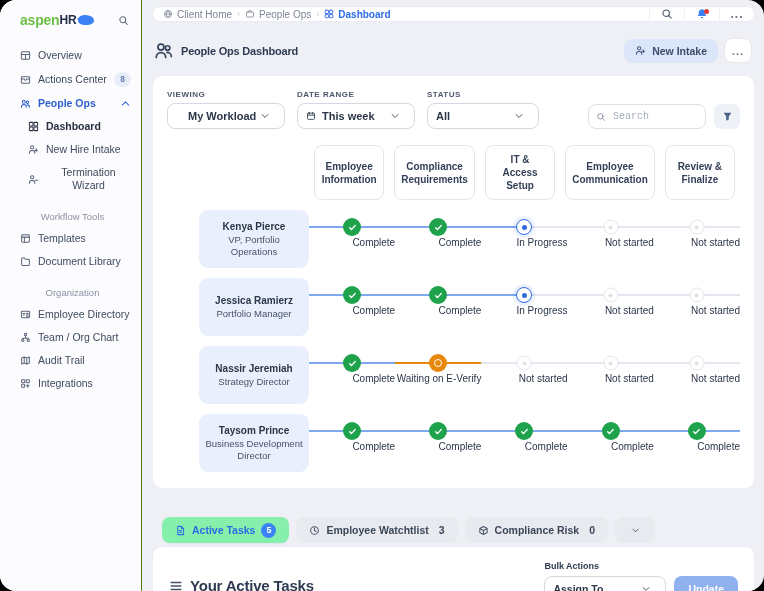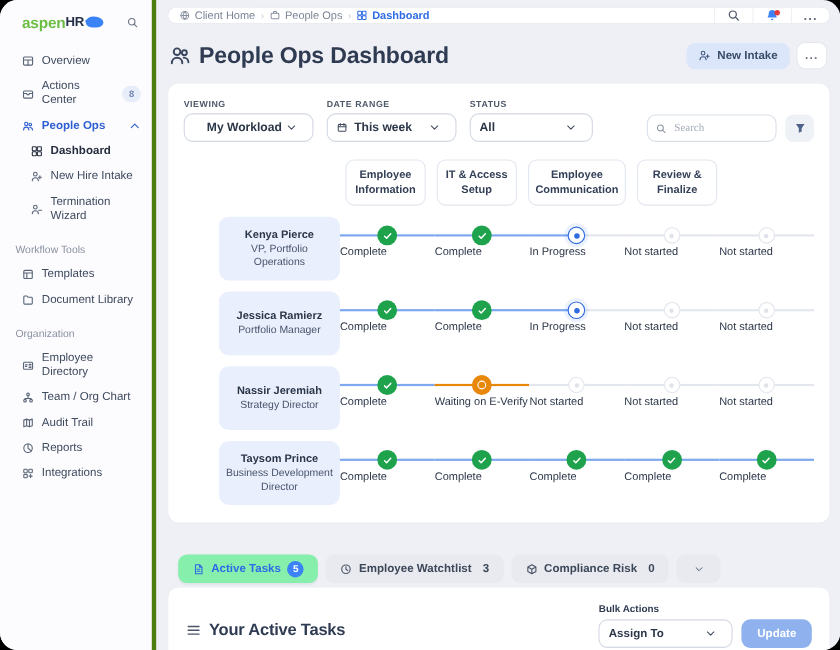--- a/index.html
+++ b/index.html
@@ -1,19 +1,19 @@
 <!DOCTYPE html>
 <html><head>
 <meta charset="utf-8">
 <style>
   html,body{margin:0;padding:0;background:#000;}
   body{font-family:"Liberation Sans","DejaVu Sans",sans-serif;-webkit-font-smoothing:antialiased;}
   .page{position:relative;width:764px;height:591px;background:#eef0f5;border-radius:16px;overflow:hidden;display:flex;}
   
-  .sidebar{width:142px;min-width:142px;background:#fcfcfe;border-right:4px solid #4d7c0f;padding-top:12px;box-sizing:border-box;}
+  .sidebar{width:142px;min-width:142px;background:#fcfcfe;border-right:1px solid #4d7c0f;padding-top:12px;box-sizing:border-box;text-align:center;}
   .logo-row{display:flex;align-items:center;padding:0 12px 0 20px;margin-bottom:16px;}
   .logo-text{font-size:14px;font-weight:700;letter-spacing:-0.2px;}
   .logo-green{color:#6cbe45;font-weight:600;}
   .logo-dark{color:#25304a;font-weight:800;font-size:12px;}
   .logo-whale{width:16px;height:10px;background:#3b82f6;border-radius:60% 70% 55% 55%;margin-left:2px;position:relative;}
   .logo-whale:before{content:"";position:absolute;left:-4px;top:1px;border:3px solid transparent;border-right:5px solid #3b82f6;}
   .side-search{margin-left:auto;color:#6b7280;width:11px;height:11px;}
   .nav-item,.sub-item,.sec-item{display:flex;align-items:center;gap:7px;padding:5px 10px 5px 20px;font-size:10.5px;color:#3e4a5e;cursor:pointer;line-height:13px;}
   .sub-item{padding-left:28px;}
   .nav-item .ic,.sub-item .ic,.sec-item .ic{width:11px;height:11px;color:#5a6578;flex:none;}
@@ -36,57 +36,57 @@
   .topbar-right{margin-left:auto;display:flex;align-items:center;height:100%;}
   .top-ic-btn{width:34px;height:100%;display:flex;align-items:center;justify-content:center;border-left:1px solid #eef0f4;cursor:pointer;color:#4a5468;position:relative;}
   .top-ic-btn .ic{width:12px;height:12px;}
   .bell-dot{position:absolute;right:10px;bottom:7px;width:5px;height:5px;border-radius:50%;background:#e23b3b;}
   .bell-ic{color:#3b82f6;}
   .dots{font-size:12px;color:#6b7280;letter-spacing:1px;font-weight:700;}
   
   .page-header{display:flex;align-items:center;padding:16px 12px 12px 12px;}
   .title-wrap{display:flex;align-items:center;gap:8px;}
   .title-ic{width:19px;height:19px;color:#3a465e;}
-  .page-title{font-size:21px;font-weight:800;color:#2f3b52;letter-spacing:-0.2px;}
+  .page-title{font-size:11px;font-weight:800;color:#2f3b52;letter-spacing:-0.2px;}
   .header-actions{margin-left:auto;display:flex;align-items:center;gap:6px;justify-content:flex-end;}
   .btn-intake{display:flex;align-items:center;gap:6px;background:#dbe6fa;border:none;border-radius:8px;padding:6px 11px;font-size:10.5px;font-weight:600;color:#3c4d6b;cursor:pointer;font-family:inherit;}
   .btn-intake .ic{width:11px;height:11px;color:#45597f;}
   .btn-more{background:#fff;border:1px solid #e6e8ee;border-radius:8px;width:28px;height:25px;font-size:11px;color:#6b7280;cursor:pointer;font-weight:700;letter-spacing:1px;line-height:10px;}
   
   .panel{margin:0 9px 0 10px;background:#fff;border:1px solid #eceef3;border-radius:10px;padding:14px 14px 16px 14px;}
   .filters{display:flex;align-items:flex-end;}
   .filter{margin-right:12px;}
   .filter-label{font-size:8px;font-weight:700;letter-spacing:0.5px;color:#4e5869;margin-bottom:4px;}
   .select{display:flex;align-items:center;border:1px solid #d3d8e2;border-radius:8px;height:26px;padding:0 8px;font-size:11px;font-weight:600;color:#2b3648;cursor:pointer;box-sizing:border-box;}
   .select .chev{margin-left:auto;color:#3c4759;width:8px;height:8px;}
   .select .ic{width:10px;height:10px;margin-right:6px;color:#3c4759;}
   .sel-viewing{width:118px;padding-left:20px;}
   .sel-range{width:118px;}
   .sel-status{width:112px;}
   .filters-right{margin-left:auto;display:flex;align-items:center;gap:8px;}
   .search-box{display:flex;align-items:center;border:1px solid #dadfe8;border-radius:8px;height:25px;width:118px;padding:0 7px;gap:5px;box-sizing:border-box;}
   .search-box .ic{width:10px;height:10px;color:#8a92a2;flex:none;}
-  .search-box input{border:none;outline:none;width:100%;font-size:10px;color:#3c4759;font-family:Liberation Serif, serif;background:transparent;}
+  .search-box input{border:none;outline:none;width:100%;font-size:10px;color:#3c4759;font-family:Liberation Mono, monospace;background:transparent;}
   .search-box input::placeholder{color:#a6adbb;}
   .filter-btn{width:26px;height:25px;background:#eef1f6;border:none;border-radius:7px;display:flex;align-items:center;justify-content:center;cursor:pointer;color:#4e628c;}
   .filter-btn .ic{width:11px;height:11px;}
   
   .grid{display:grid;grid-template-columns:110px repeat(5,1fr);margin-left:32px;}
   .stage-row{margin-top:16px;}
   .stage-cell{margin:0 5px;background:#fff;border:1px solid #e2e6ee;border-radius:8px;padding:7px 6px;font-size:10px;font-weight:700;color:#333f57;text-align:center;line-height:13px;display:flex;align-items:center;justify-content:center;cursor:pointer;}
   .emp-row{margin-top:10px;height:58px;}
   .emp-card{background:#e9effc;border-radius:9px;display:flex;flex-direction:column;align-items:center;justify-content:center;text-align:center;padding:4px 6px;box-sizing:border-box;cursor:pointer;}
   .emp-name{font-size:10px;font-weight:700;color:#2b3648;line-height:12px;}
   .emp-title{font-size:9.5px;color:#47526a;line-height:11.5px;margin-top:1px;}
   .node-cell{position:relative;}
   .seg{position:absolute;top:16px;height:2px;}
   .seg.l{left:0;width:50%;}
   .seg.r{right:0;width:50%;}
   .dot-wrap{position:absolute;top:17px;left:50%;transform:translate(-50%,-50%);z-index:2;}
-  .step-label{position:absolute;top:27px;left:0;right:0;text-align:left;font-size:10px;color:#2b3648;}
+  .step-label{position:absolute;top:27px;left:0;right:0;text-align:right;font-size:10px;color:#2b3648;}
   .nd{border-radius:50%;box-sizing:border-box;}
   .nd-complete{width:18px;height:18px;background:#1ea24c;display:flex;align-items:center;justify-content:center;color:#fff;}
   .nd-complete svg{width:9px;height:9px;}
   .nd-progress{width:16px;height:16px;background:#fff;border:1.6px solid #2f6bde;display:flex;align-items:center;justify-content:center;box-shadow:0 0 0 3px rgba(59,119,232,0.10);}
   .nd-progress i{width:5px;height:5px;border-radius:50%;background:#2f6bde;}
   .nd-waiting{width:18px;height:18px;background:#e7880b;display:flex;align-items:center;justify-content:center;}
   .nd-waiting i{width:8px;height:8px;border:1.6px solid #fff;border-radius:50%;box-sizing:border-box;}
   .nd-not{width:15px;height:15px;background:#fff;border:1.4px solid #e2e5ec;display:flex;align-items:center;justify-content:center;}
   .nd-not i{width:4px;height:4px;border-radius:50%;background:#dfe2e9;}
   
@@ -235,29 +235,20 @@
           <span class="ic">
             <svg viewBox="0 0 12 12" fill="none" stroke="currentColor" stroke-width="1.1" stroke-linecap="round" stroke-linejoin="round">
               <path d="M1.8 3.2l2.8-1 2.8 1 2.8-1v6.6l-2.8 1-2.8-1-2.8 1V3.2zM4.6 2.3v6.6M7.4 3.2v6.6"></path>
             </svg>
           </span>
           <span>Audit Trail</span>
         </div>
         <div class="sec-item">
           <span class="ic">
             <svg viewBox="0 0 12 12" fill="none" stroke="currentColor" stroke-width="1.1" stroke-linecap="round" stroke-linejoin="round">
-              <circle cx="6" cy="6" r="4.2"></circle>
-              <path d="M6 1.8V6l3.2 2.6"></path>
-            </svg>
-          </span>
-          <span>Reports</span>
-        </div>
-        <div class="sec-item">
-          <span class="ic">
-            <svg viewBox="0 0 12 12" fill="none" stroke="currentColor" stroke-width="1.1" stroke-linecap="round" stroke-linejoin="round">
               <rect x="1.8" y="1.8" width="3.4" height="3.4" rx="0.7"></rect>
               <rect x="6.8" y="1.8" width="3.4" height="3.4" rx="0.7"></rect>
               <rect x="1.8" y="6.8" width="3.4" height="3.4" rx="0.7"></rect>
               <path d="M8.5 7v3M7 8.5h3"></path>
             </svg>
           </span>
           <span>Integrations</span>
         </div>
       </nav>
   </aside>
@@ -404,20 +395,21 @@
                   <path d="M1.8 2h8.4L7.4 6v3.4L4.6 10.6V6L1.8 2z"></path>
                 </svg>
               </span>
             </button>
         </div>
       </div>
 
       <div class="grid stage-row" id="stage-row">
           <div></div>
           <div class="stage-cell">Employee Information</div>
+          <div class="stage-cell">Compliance Requirements</div>
           <div class="stage-cell">IT &amp; Access Setup</div>
           <div class="stage-cell">Employee Communication</div>
           <div class="stage-cell">Review &amp; Finalize</div>
         </div>
       <div id="emp-rows">
           <div class="grid emp-row">
             <div class="emp-card">
               <div class="emp-name">Kenya Pierce</div>
               <div class="emp-title">VP, Portfolio Operations</div>
             </div>

